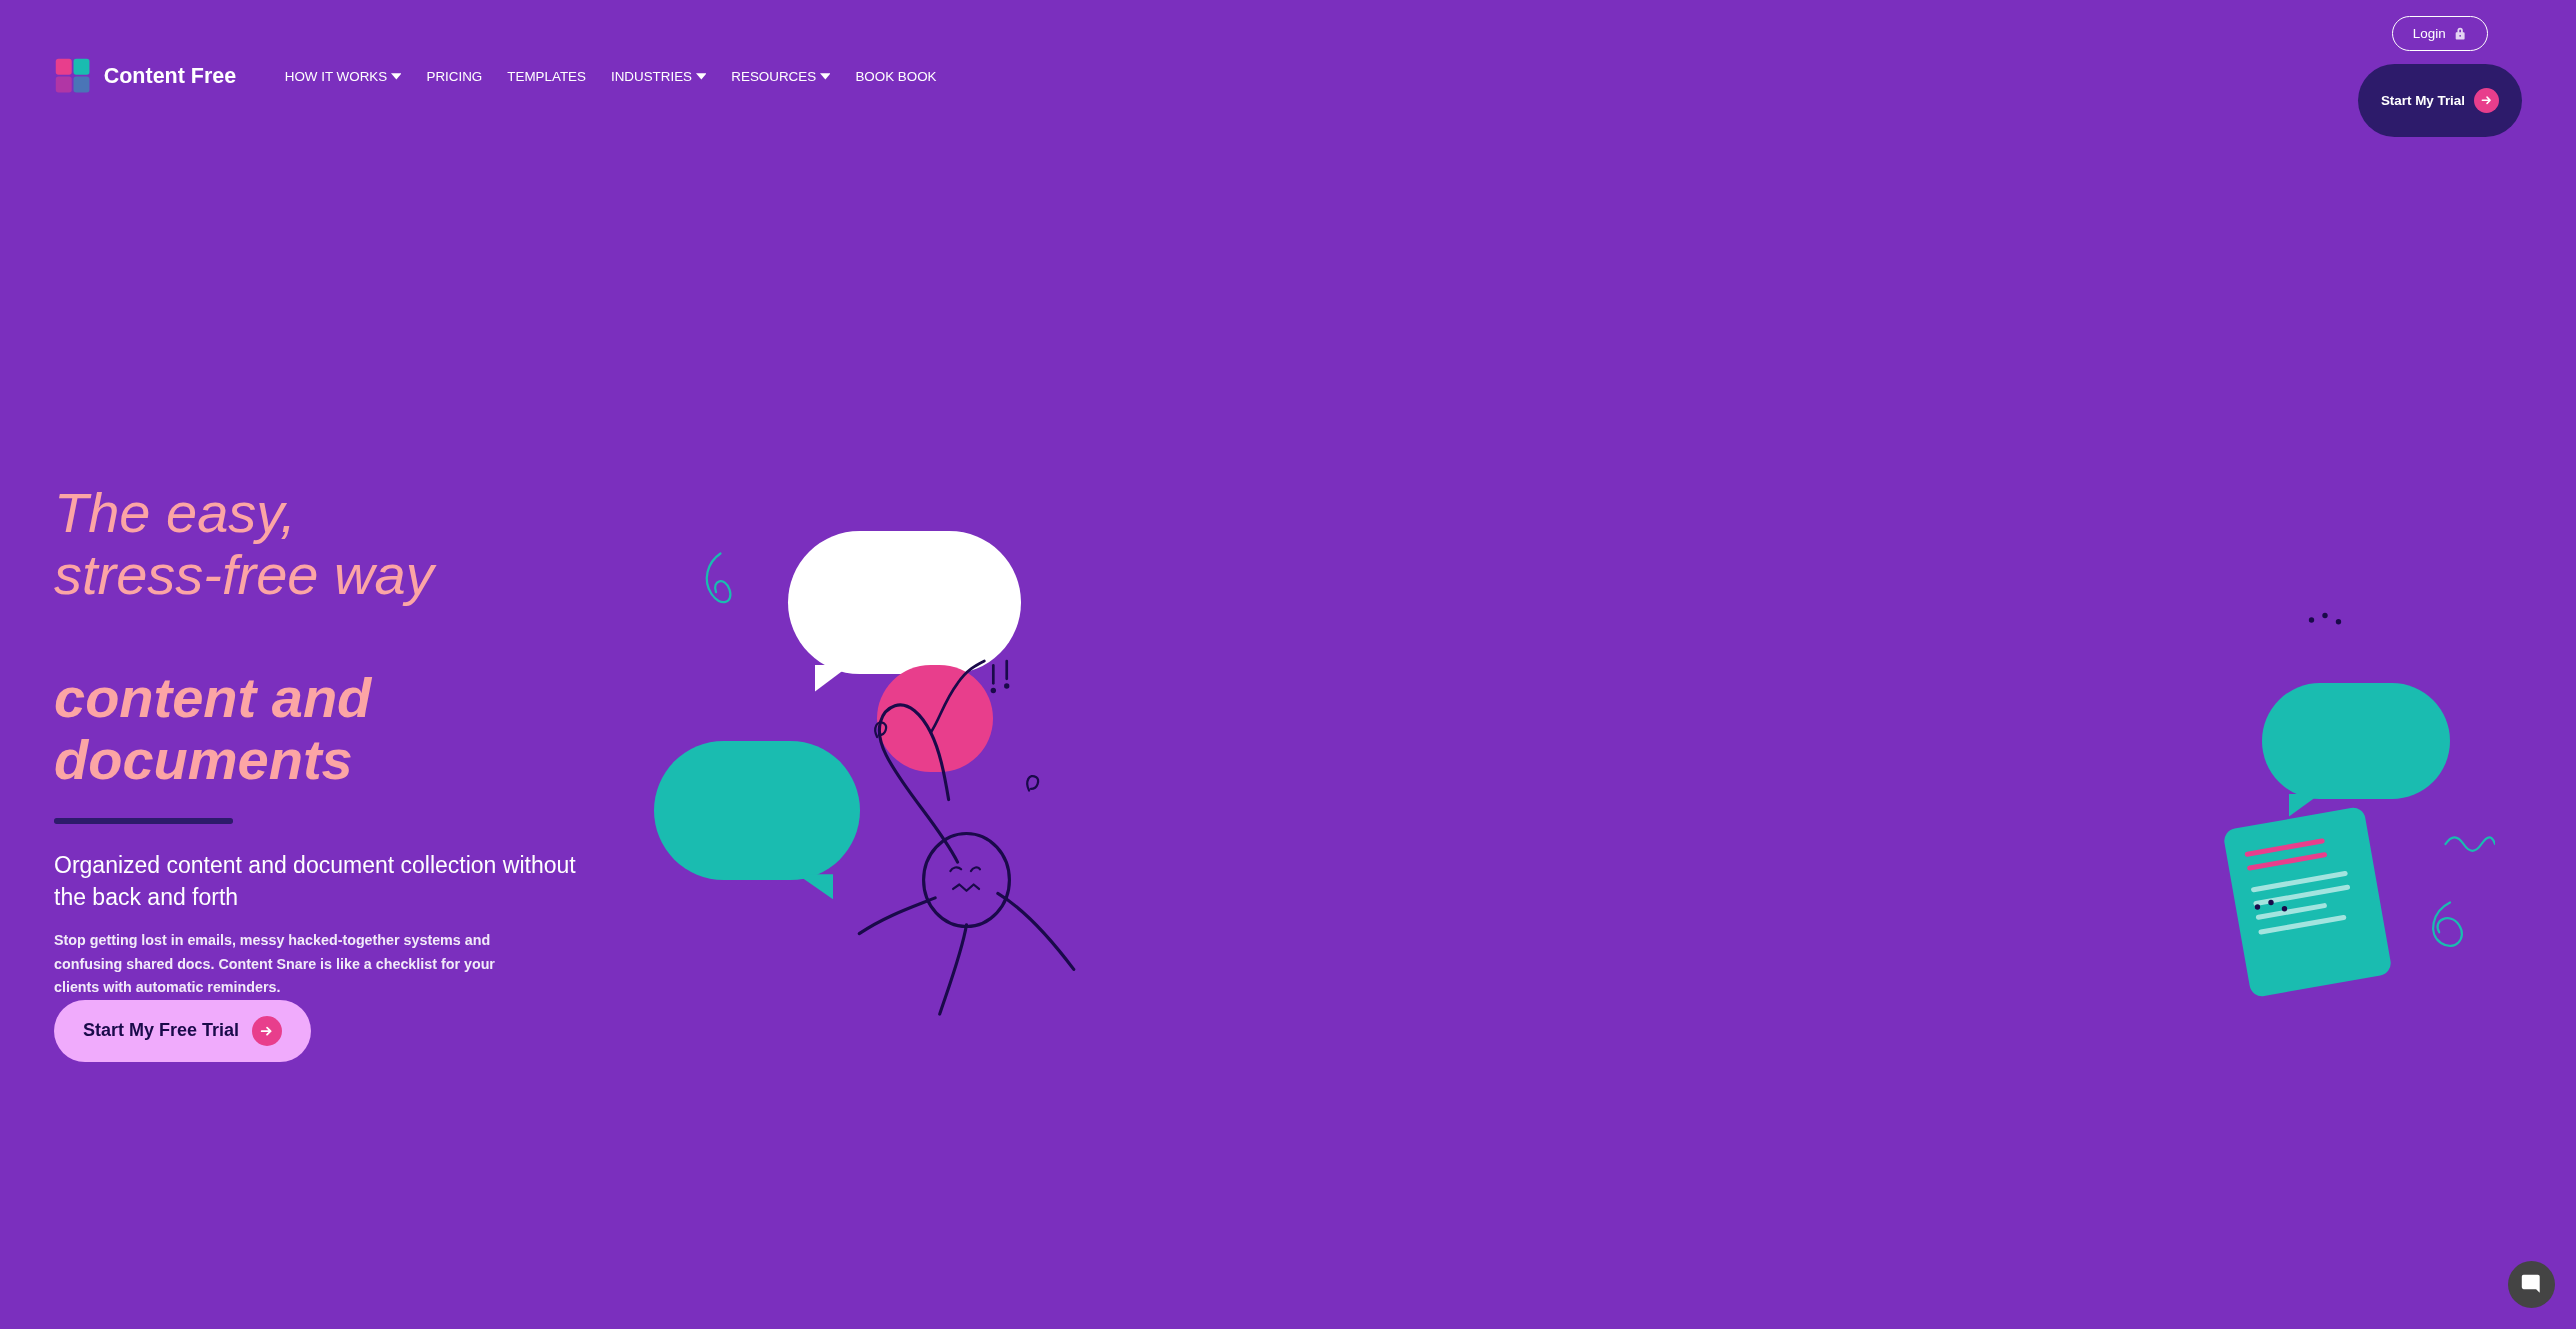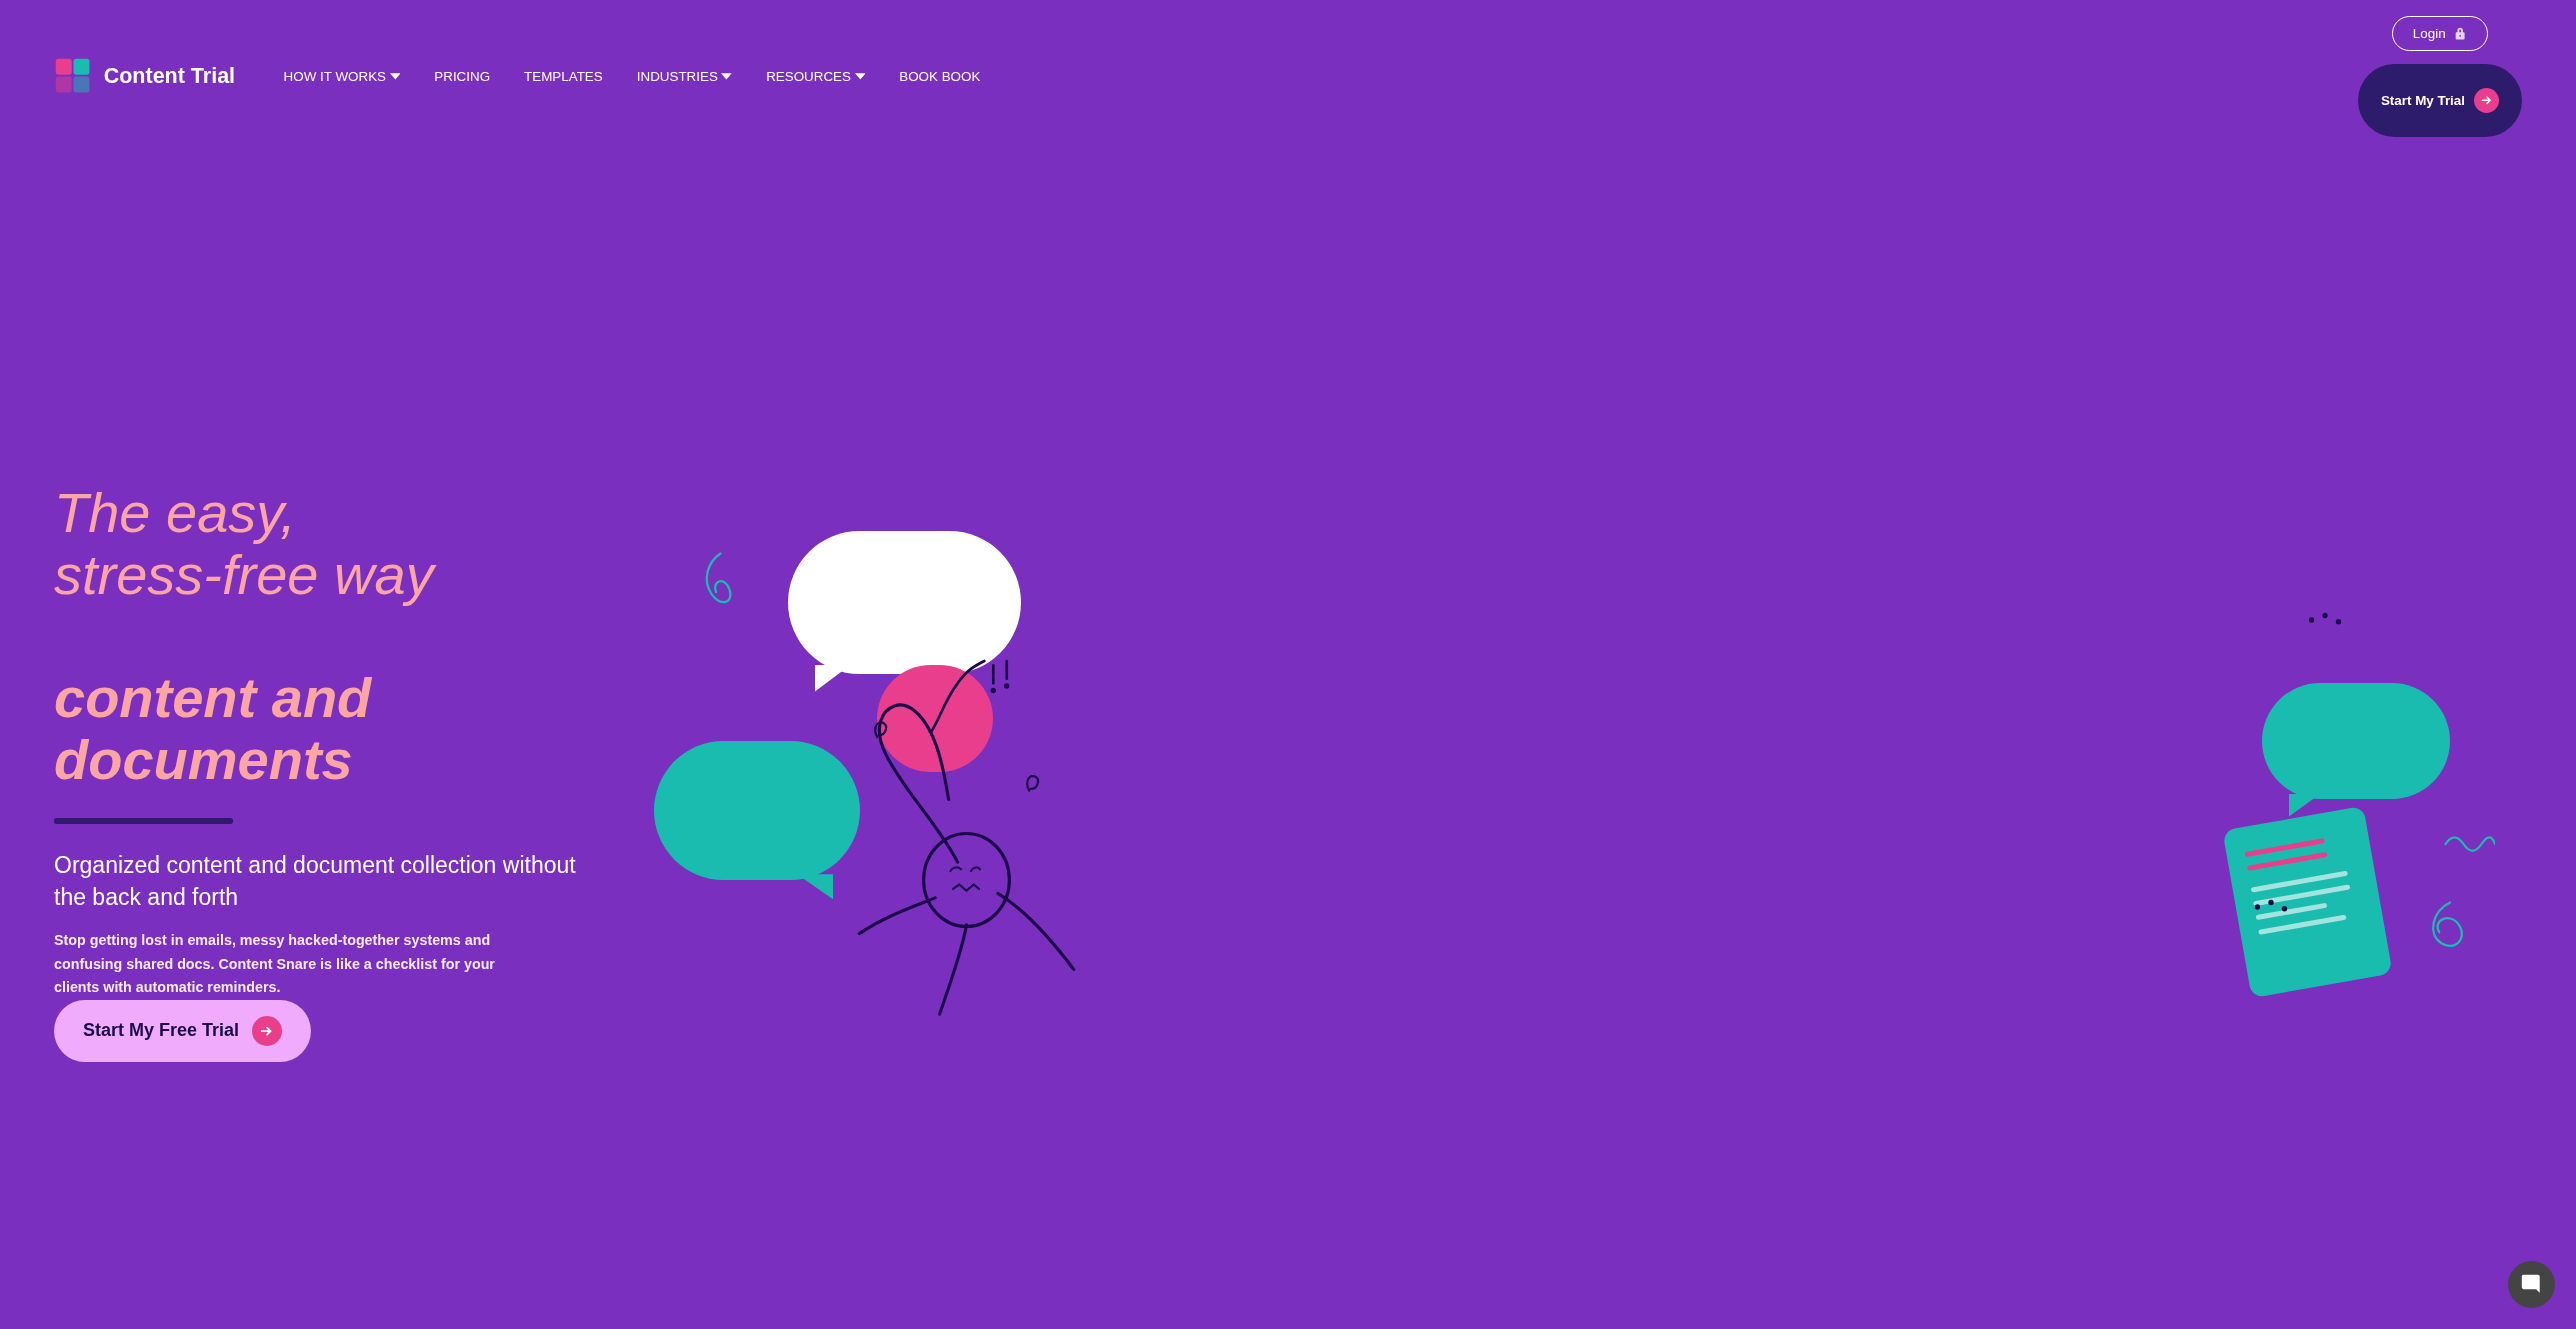--- a/index.html
+++ b/index.html
@@ -28,21 +28,21 @@
     }
     .logo-text {
       font-size: 21.5px;
       font-weight: 700;
       color: white;
       white-space: nowrap;
     }
     .nav-links {
       display: flex;
       align-items: flex-start;
-      gap: 9px;
+      gap: 0;
       flex: 1;
     }
     .nav-link {
       color: white;
       text-decoration: none;
       font-size: 13.4px;
       font-weight: 500;
       padding: 7.2px 12.5px;
       display: flex;
       align-items: center;
@@ -325,21 +325,21 @@
 
 <nav>
   <a class="logo-area" href="#">
 
     <svg width="39" height="39" viewBox="0 0 44 44" fill="none">
       <rect x="2" y="2" width="18" height="18" rx="3" fill="#E83E8C"></rect>
       <rect x="2" y="22" width="18" height="18" rx="3" fill="#E83E8C" opacity="0.5"></rect>
       <rect x="22" y="2" width="18" height="18" rx="3" fill="#1ABCB0"></rect>
       <rect x="22" y="22" width="18" height="18" rx="3" fill="#1ABCB0" opacity="0.5"></rect>
     </svg>
-    <span class="logo-text">Content Trial</span>
+    <span class="logo-text">Content Free</span>
   </a>
 
   <div class="nav-links">
     <a class="nav-link" href="#">
       <span>HOW IT WORKS</span>
       <svg viewBox="0 0 10 6">
           <path d="M0 0l5 6 5-6z"></path>
         </svg>
     </a>
     <a class="nav-link" href="#">

